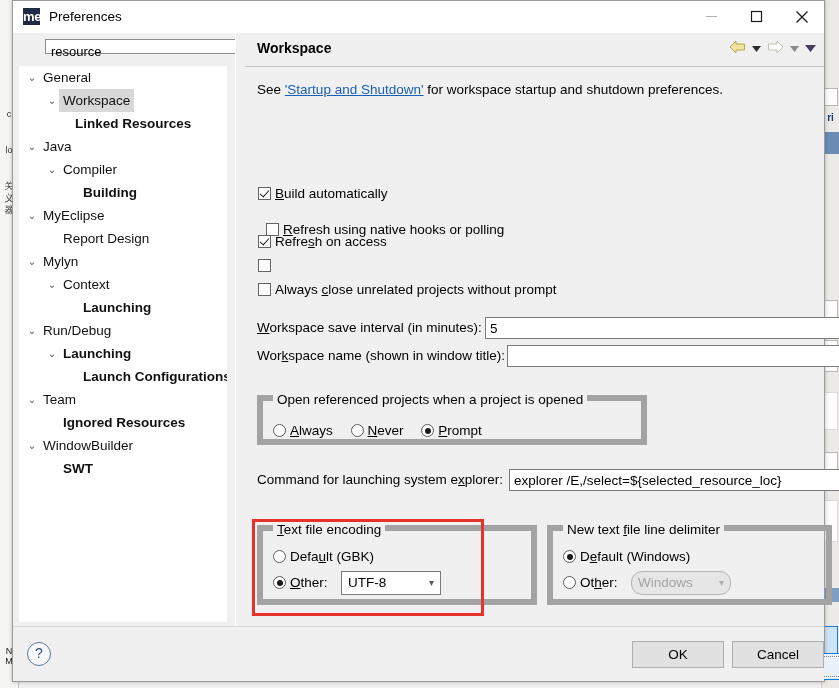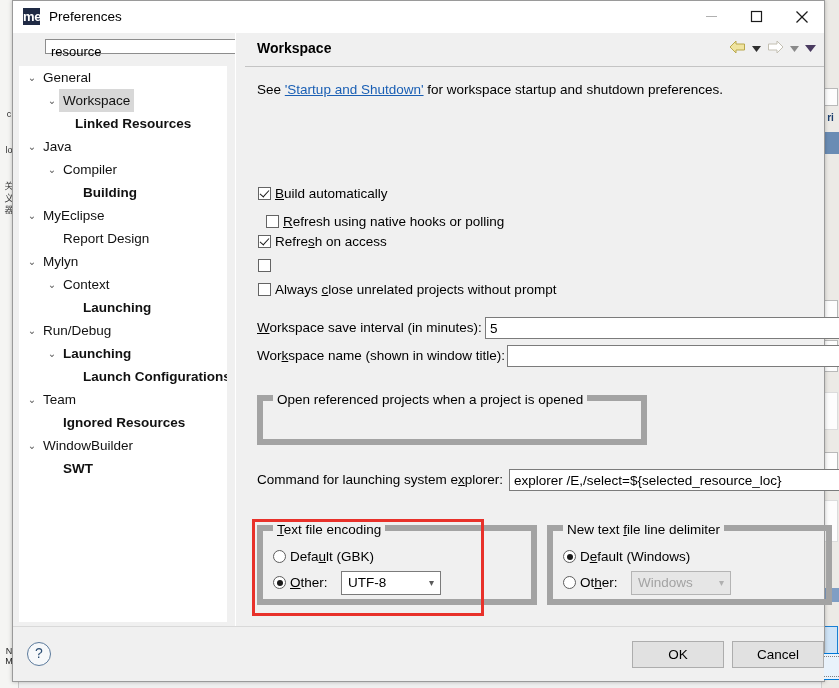--- a/index.html
+++ b/index.html
@@ -205,21 +205,21 @@
     position: absolute; height: 24px; background: #ffffff;
     border: 1px solid #7b7b7b; box-sizing: border-box;
     font-size: 13.5px; line-height: 22px; color: #000;
   }
   .combo .cval { position: absolute; left: 6px; top: 0; line-height: 22px; }
   .combo .carrow {
     position: absolute; right: 6px; top: 0; line-height: 22px;
     font-size: 10px; color: #5b5b5b;
   }
   .combo.disabled {
-    background: #e6e6e6; border-color: #b4b4b4; color: #a3a3a3;
+    background: #e6e6e6; border-color: #b4b4b4; color: #a3a3a3; border-radius: 11px;
   }
   .combo.disabled .carrow { color: #b0b0b0; }
 
   .redbox {
     position: absolute; border: 3px solid #e8312a; box-sizing: border-box;
     pointer-events: none;
   }
 
   .btn {
     position: absolute; background: #e1e1e1; border: 1px solid #adadad;
@@ -418,21 +418,21 @@
         </div>
 
         <div class="pane-content">
 
           <div class="intro">
             <span>See </span><a href="#">'Startup and Shutdown'</a><span> for workspace startup and shutdown preferences.</span>
           </div>
 
           <div id="checkbox-group">
               <label class="cb-row" style="top: 117px;"><span class="cbox checked"></span><span><span class="mn">B</span>uild automatically</span></label>
-              <label class="cb-row" style="top: 145px; padding-left: 8px;"><span class="cbox"></span><span><span class="mn">R</span>efresh using native hooks or polling</span></label>
+              <label class="cb-row" style="top: 153px; padding-left: 8px;"><span class="cbox"></span><span><span class="mn">R</span>efresh using native hooks or polling</span></label>
               <label class="cb-row" style="top: 165px;"><span class="cbox checked"></span><span>Refre<span class="mn">s</span>h on access</span></label>
               <label class="cb-row" style="top: 189px;"><span class="cbox"></span></label>
               <label class="cb-row" style="top: 213px;"><span class="cbox"></span><span>Always <span class="mn">c</span>lose unrelated projects without prompt</span></label>
             </div>
 
           <div class="fld-row" style="left:12px; top:250px; width:580px;">
             <span class="fld-label"><span class="mn">W</span><span>orkspace save interval (in minutes):</span></span>
             <span class="tbox" style="left:228px; top:0; width:355px;">
               <input type="text" value="5" style="">
             </span>
@@ -440,20 +440,25 @@
 
           <div class="fld-row" style="left:12px; top:278px; width:580px;">
             <span class="fld-label">Wor<span class="mn">k</span>space name (shown in window title):</span>
             <span class="tbox" style="left:250px; top:0; width:333px;">
               <input type="text" value="" style="">
             </span>
           </div>
 
           <div class="group" style="left:12px; top:328px; width:390px; height:50px;">
             <span class="group-title">Open referenced projects when a project is opened</span>
+            <div class="radio-row" style="left:10px; top:20px;">
+              <label style="margin-right:14px;"><span class="rbtn"></span><span class="mn">A</span>lways</label>
+              <label style="margin-right:14px;"><span class="rbtn"></span><span class="mn">N</span>ever</label>
+              <label><span class="rbtn on"></span><span class="mn">P</span>rompt</label>
+            </div>
           </div>
 
           <div class="fld-row" style="left:12px; top:402px; width:580px;">
             <span class="fld-label">Command for launching system e<span class="mn">x</span>plorer:</span>
             <span class="tbox" style="left:252px; top:0; width:331px;">
               <input type="text" value="explorer /E,/select=${selected_resource_loc}" style="">
             </span>
           </div>
 
           <div class="group" style="left:12px; top:458px; width:280px; height:80px;">

